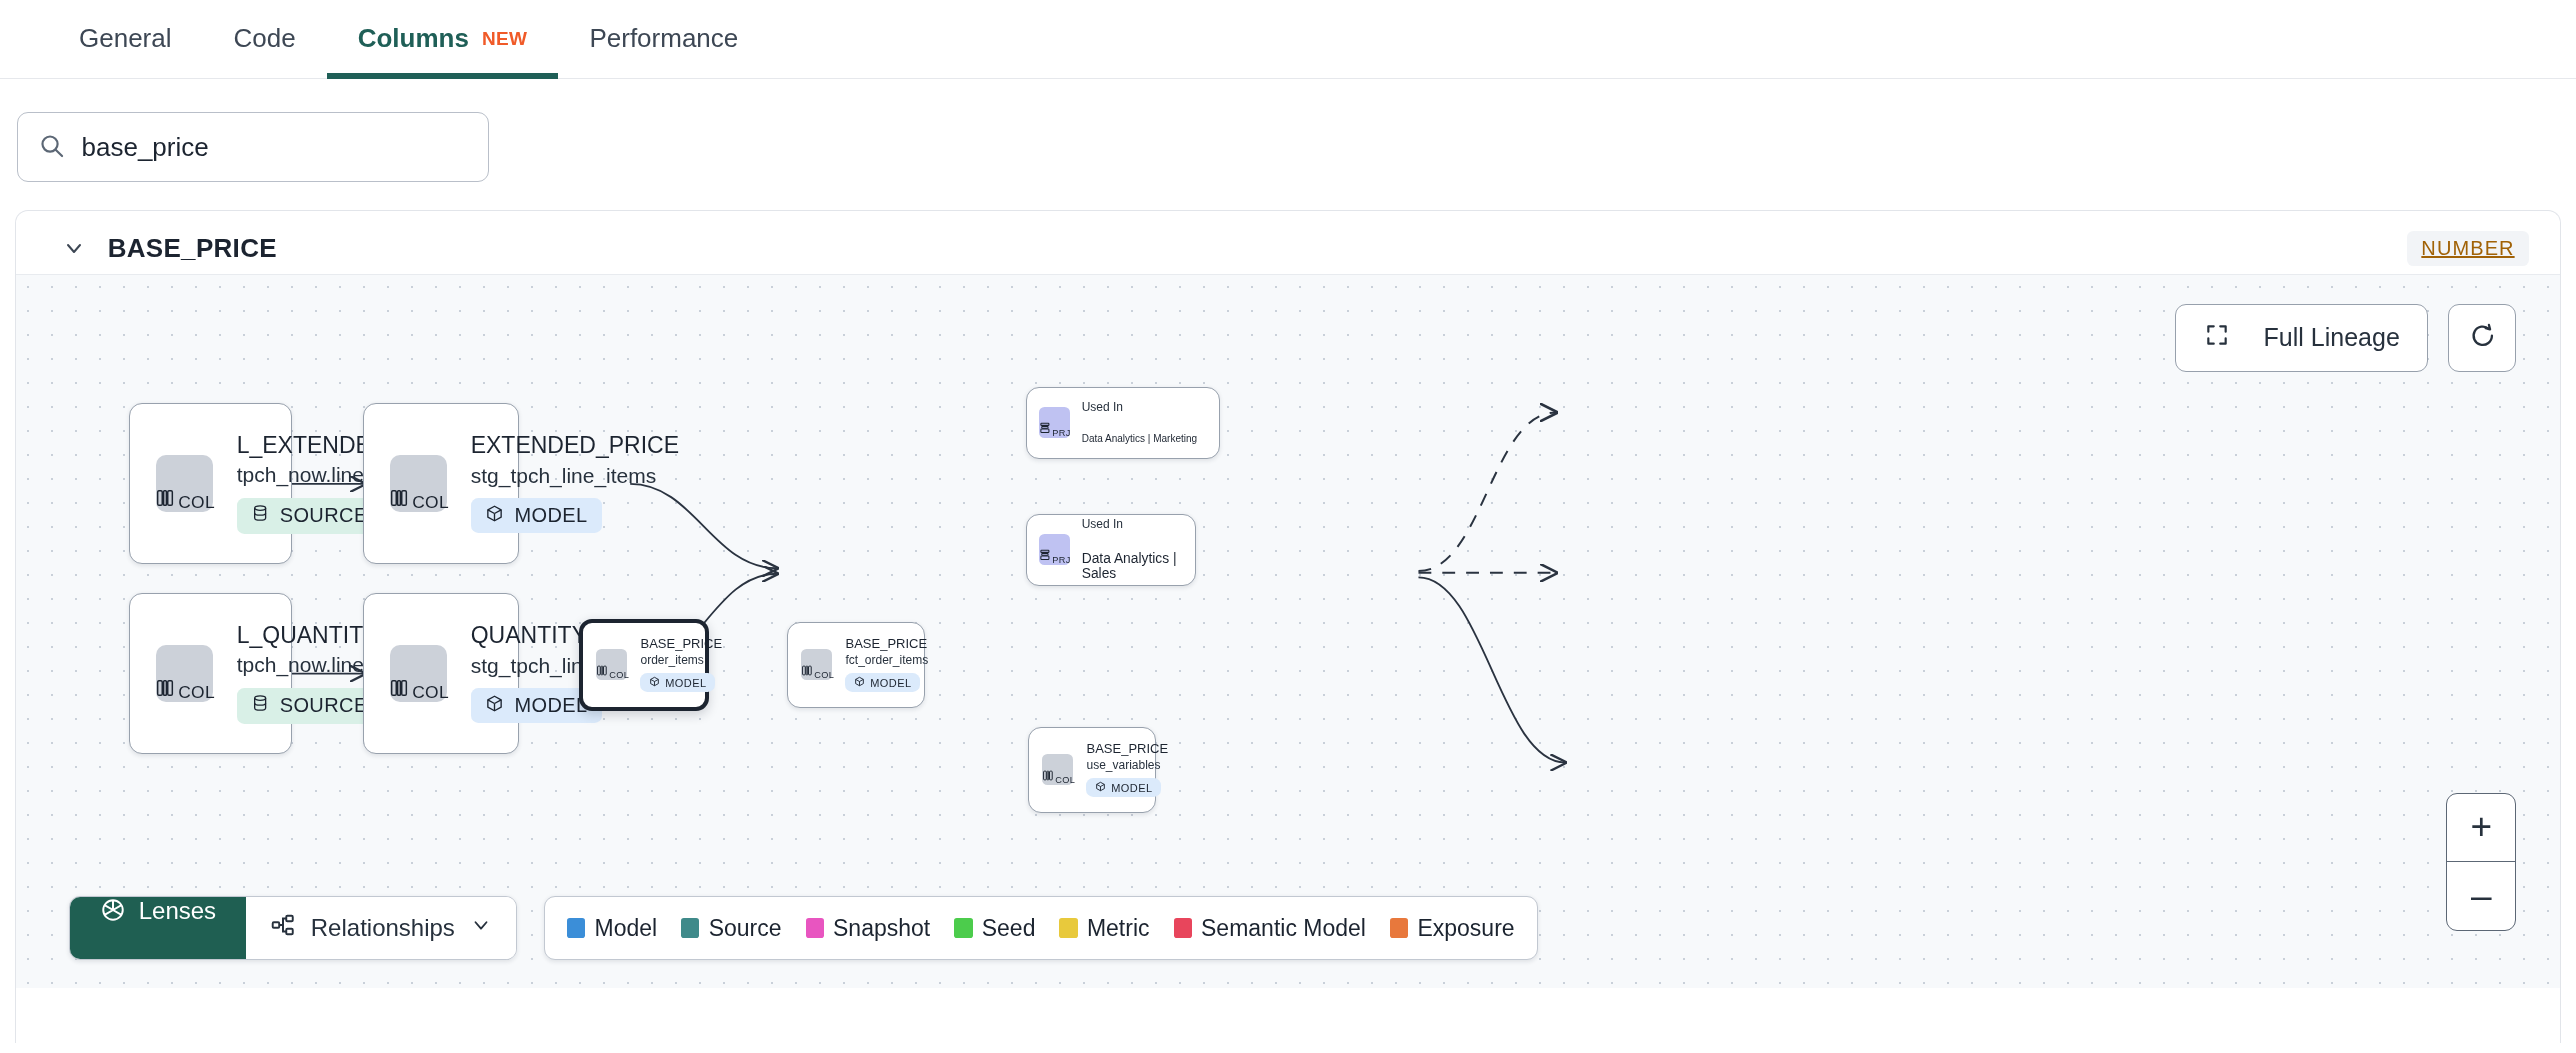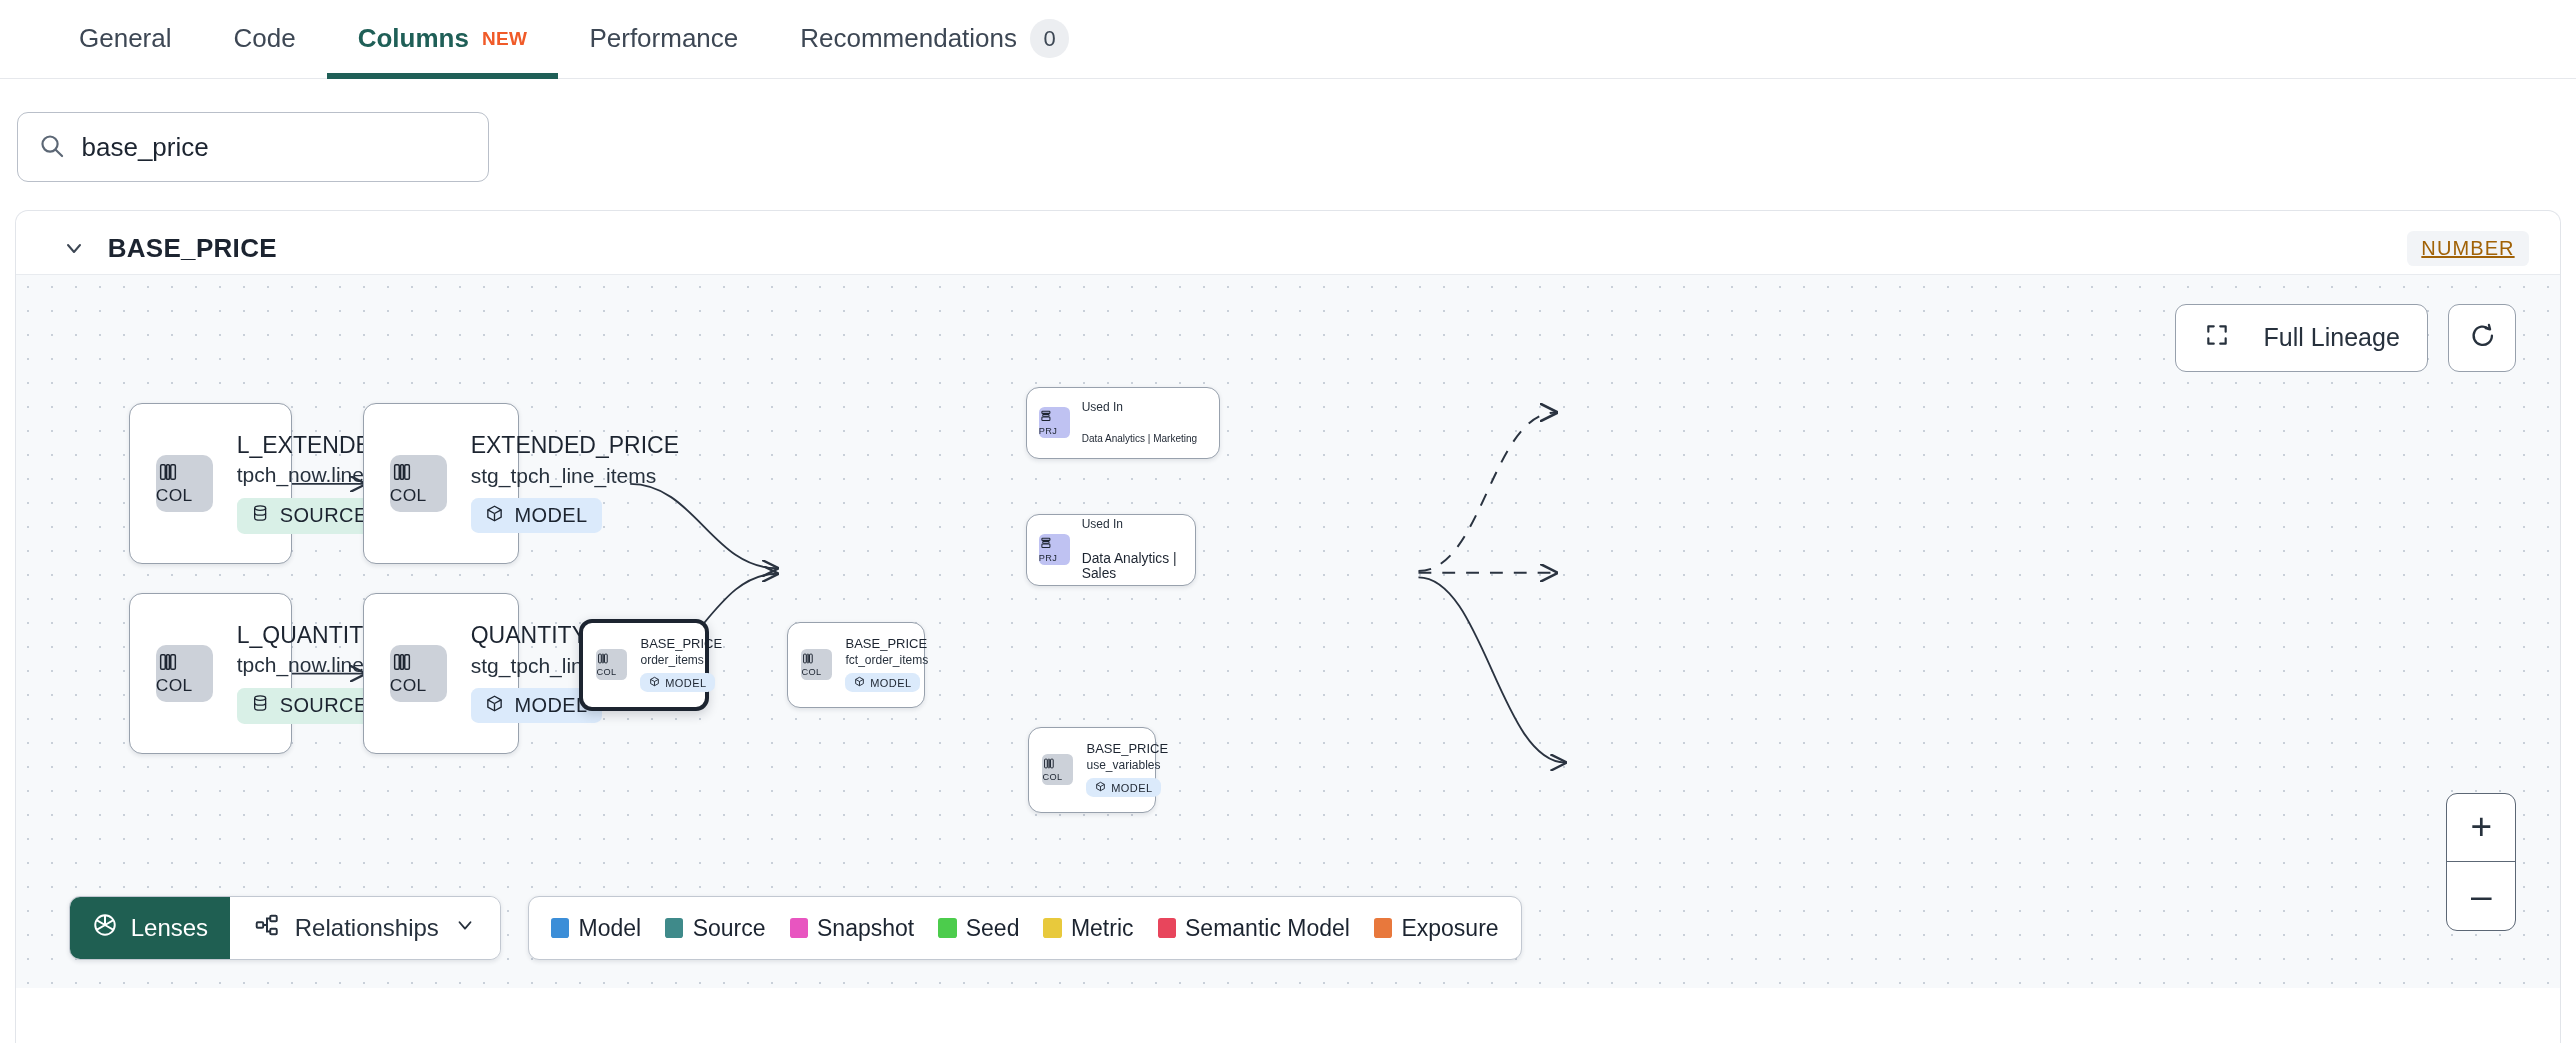--- a/index.html
+++ b/index.html
@@ -156,22 +156,22 @@
   }
   .node.selected {
     border: 4.6px solid #1c2430;
     box-shadow: 0 3.7px 11px rgba(20,30,45,.18);
   }
   .node .badgebox {
     width: 57px; height: 57px;
     border-radius: 10px;
     background: #ccd1d9;
     display: flex;
-    flex-direction: column;
-    align-items: flex-start;
+    flex-direction: row;
+    align-items: flex-end;
     justify-content: center;
     gap: 0.9px;
     margin-left: 26px;
     flex: 0 0 auto;
   }
   .node .badgebox.prj { background: #bfc2f2; }
   .node .badgebox .bl {
     font-size: 17.4px;
     color: #1c2430;
     letter-spacing: 0.4px;
@@ -270,22 +270,22 @@
     height: 64px;
     border-radius: 11px;
     overflow: hidden;
     border: 1.8px solid #c2c8d1;
     background: #fff;
     box-shadow: 0 1.8px 4.6px rgba(20,30,45,.10);
   }
   .lensbtn {
     background: #1f5f52;
     color: #fff;
-    display: flex; align-items: center; gap: 13px;
-    padding: 0 22px;
+    display: flex; gap: 13px;
+    padding: 0 30px;
     font-size: 24px;
     cursor: pointer;
   }
   .relbtn {
     display: flex; align-items: center; gap: 14.7px;
     padding: 0 24px;
     font-size: 24px;
     color: #27313d;
     cursor: pointer;
     background: #fff;
@@ -314,24 +314,20 @@
   <div class="tab">
     <span>Code</span>
   </div>
   <div class="tab active">
     <span>Columns</span>
     <span class="newbadge">NEW</span>
   </div>
   <div class="tab">
     <span>Performance</span>
   </div>
-  <div class="tab">
-    <span>Recommendations</span>
-    <span class="countpill">0</span>
-  </div>
 </div>
 
 <div class="searchwrap">
   <div class="searchbox">
     <span>
       <svg width="27.5" height="27.5" viewBox="0 0 24 24" fill="none" stroke="#5c6775" stroke-width="1.9">
         <circle cx="10.5" cy="10.5" r="6.6"></circle>
           <line x1="15.4" y1="15.4" x2="21" y2="21" stroke-linecap="round"></line>
       </svg>
     </span>

